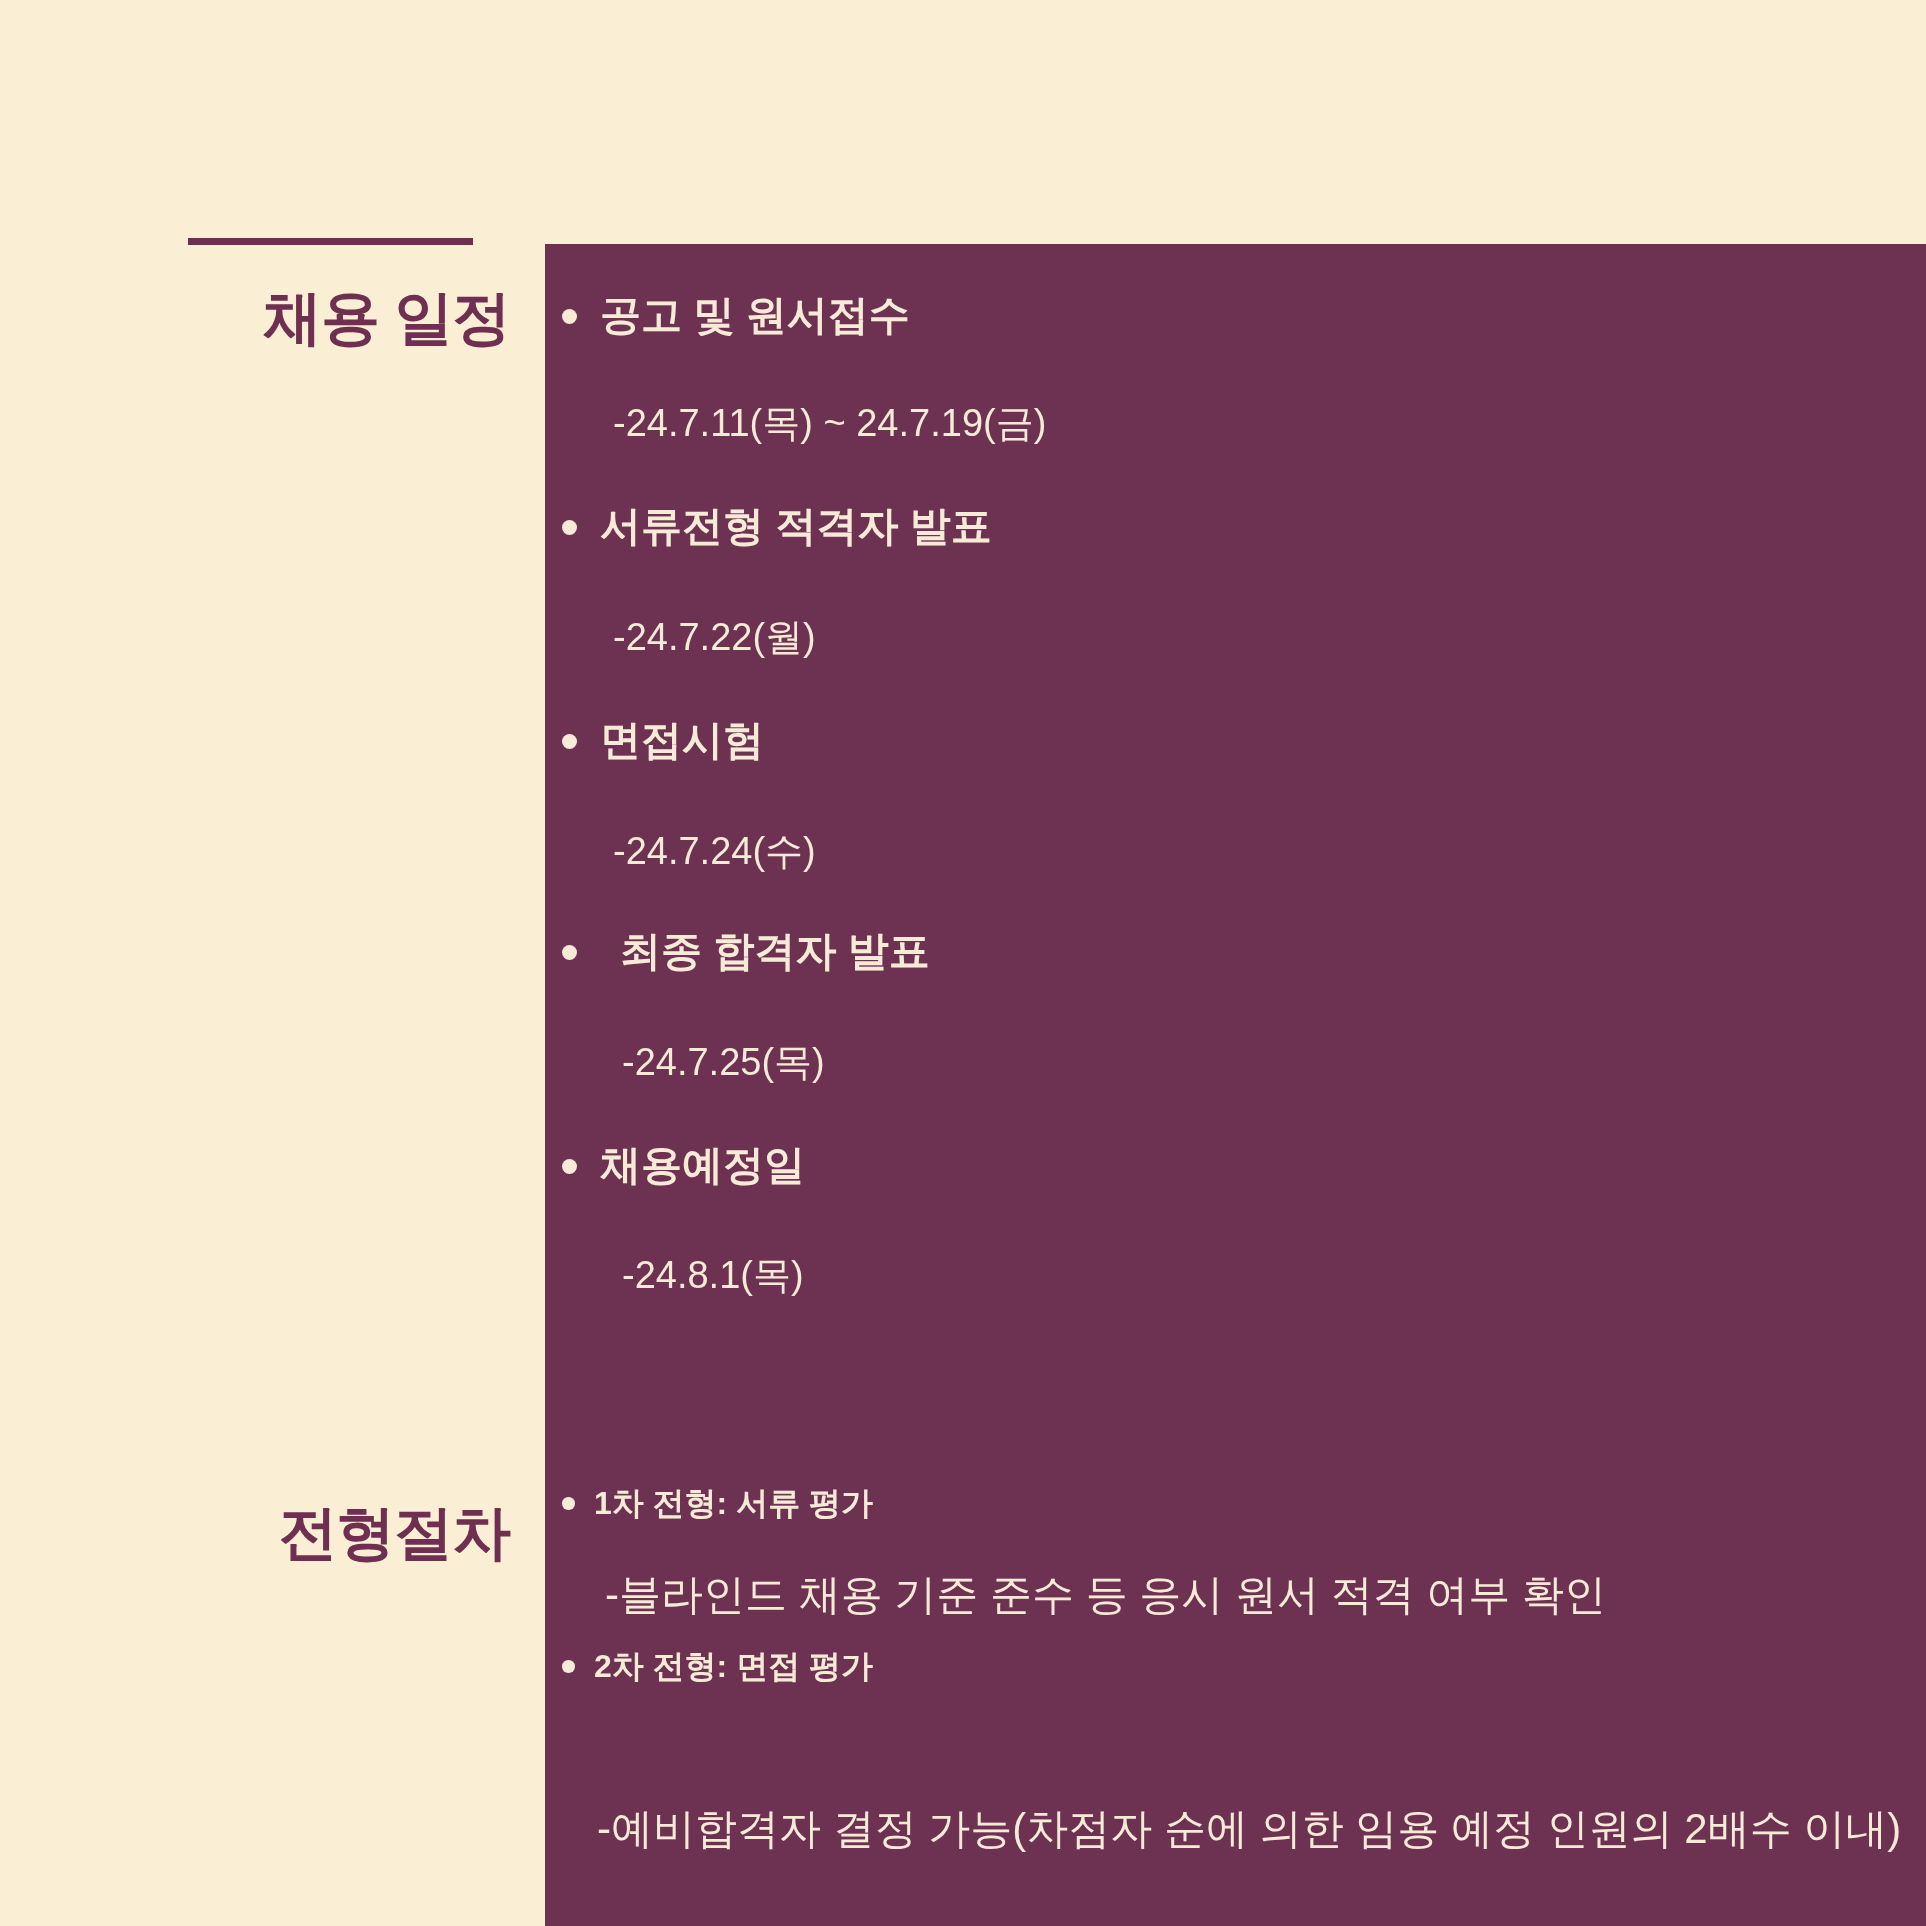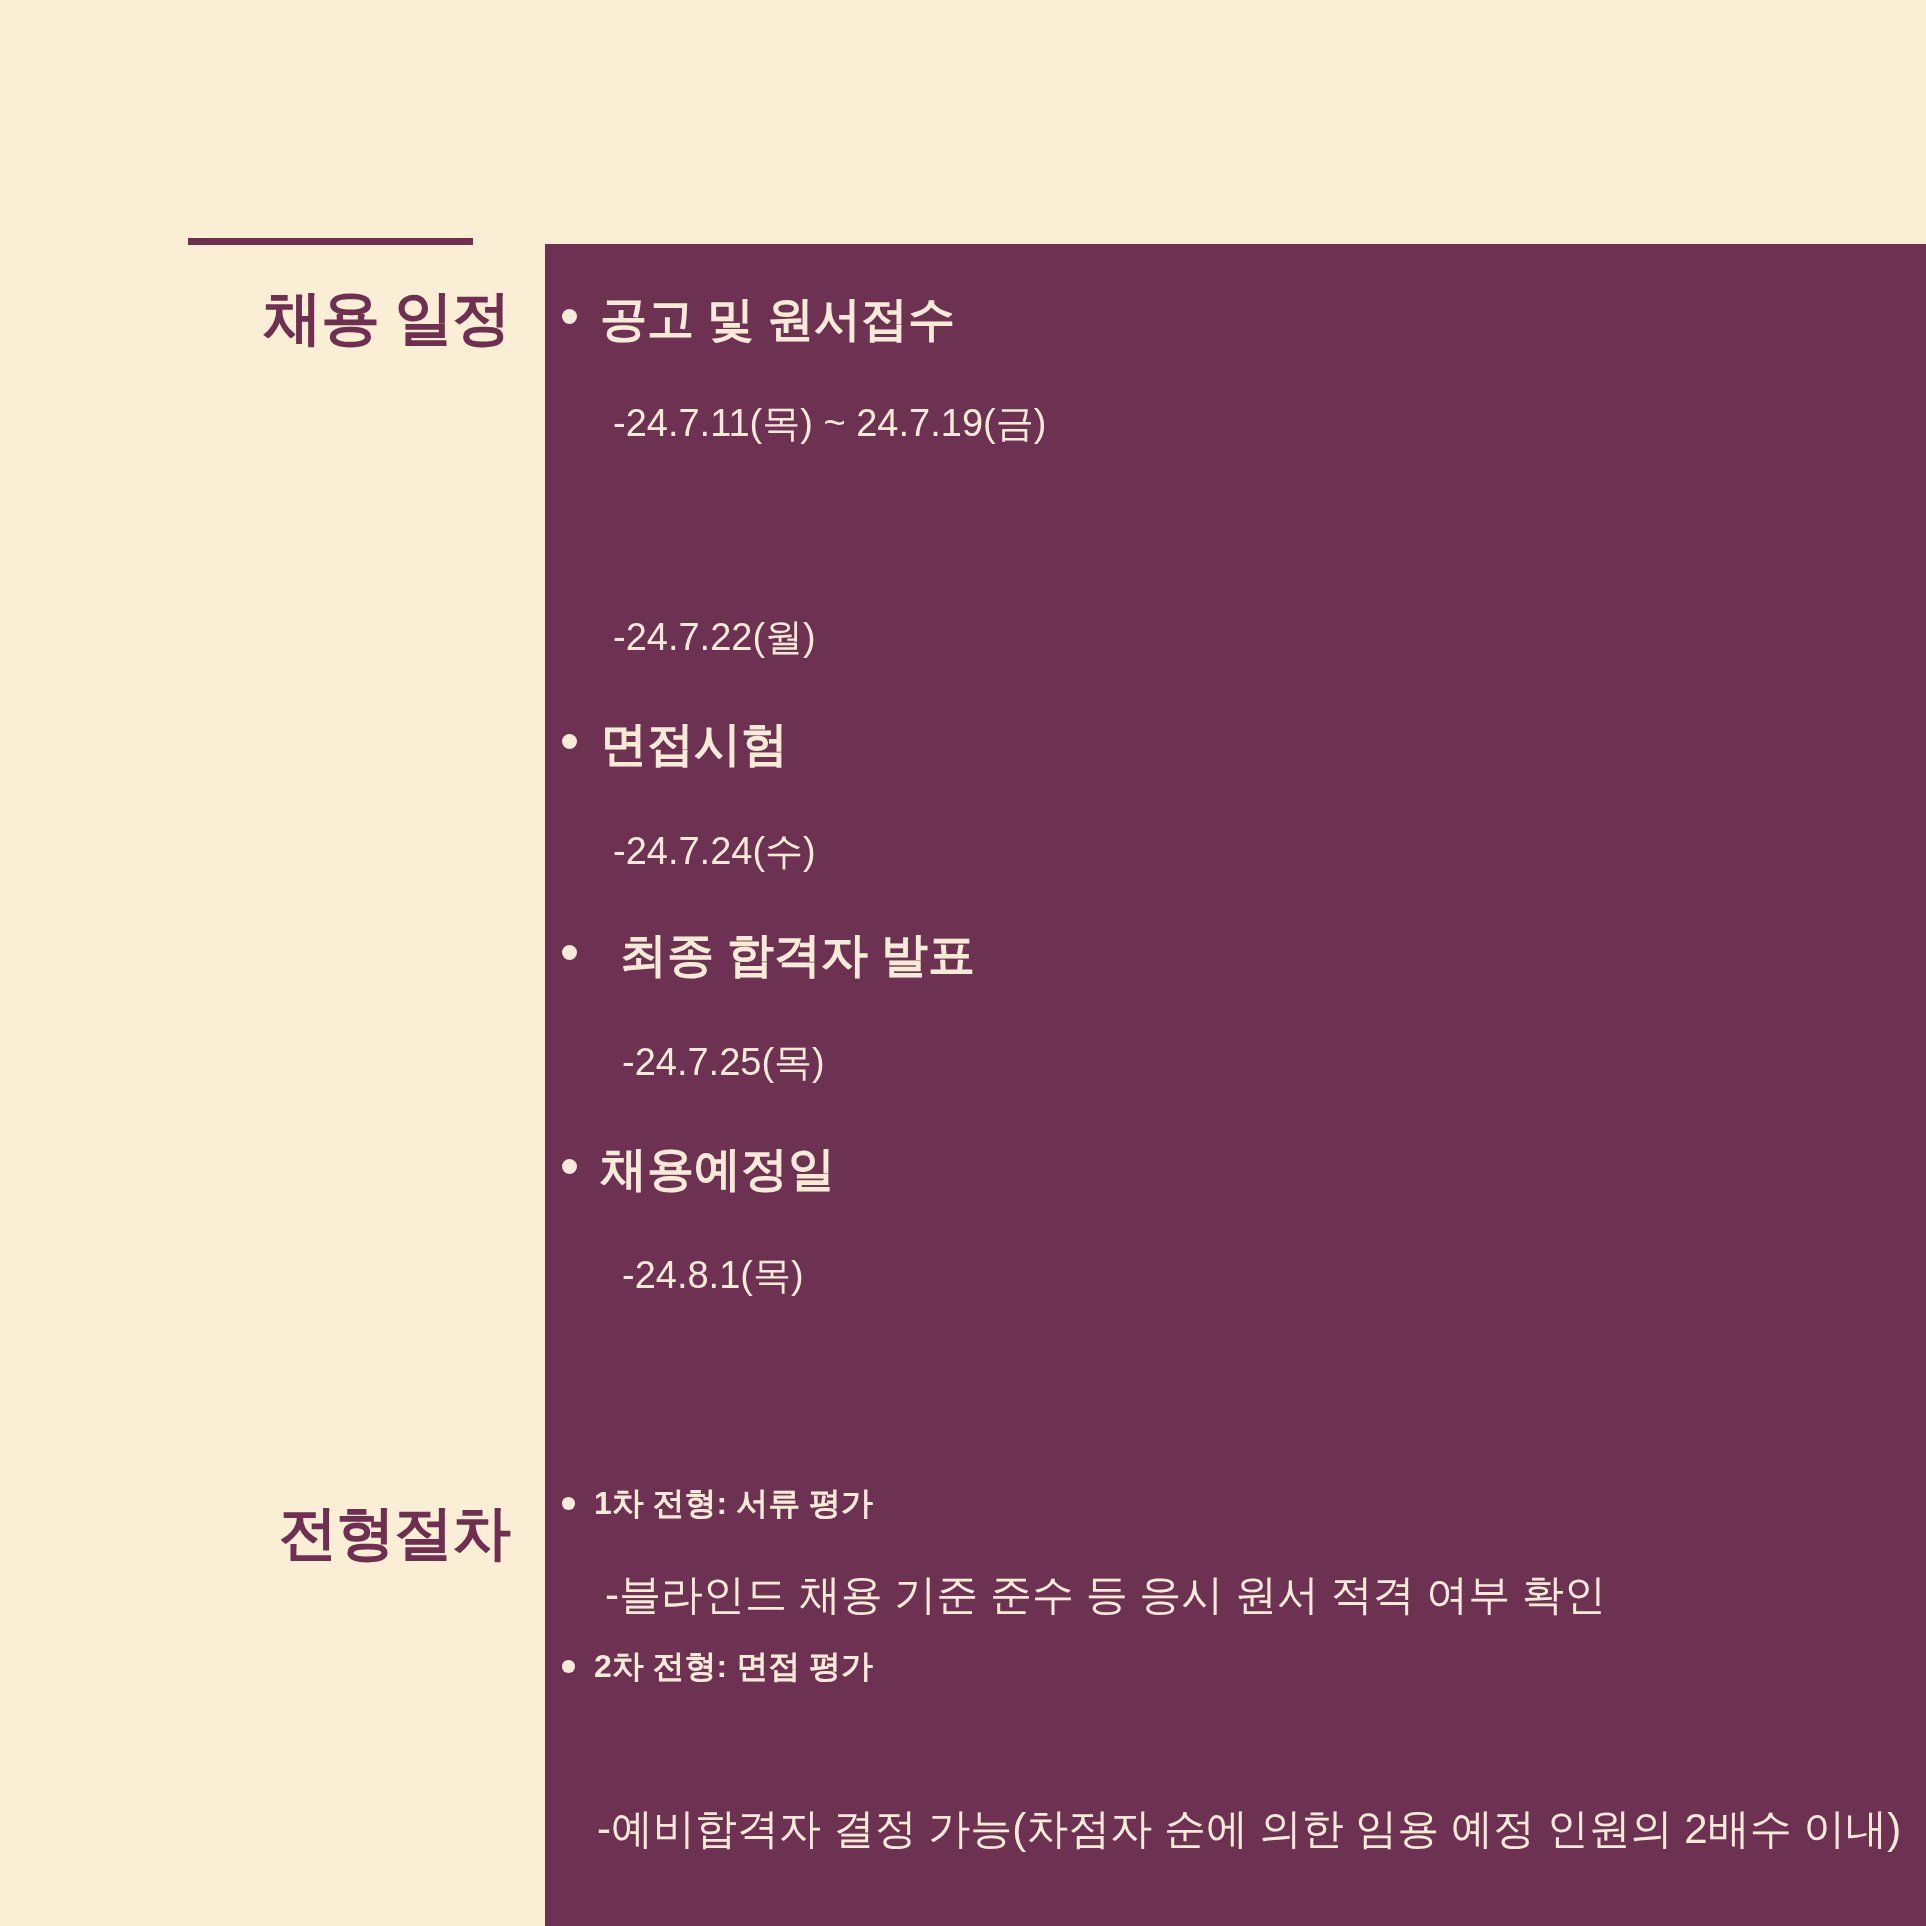--- a/index.html
+++ b/index.html
@@ -96,21 +96,21 @@
   }
 
   .sub-line {
     position: absolute;
     color: #f7ead7;
     font-weight: 400;
     white-space: nowrap;
   }
 
   
-  .sched .bullet-text { font-size: 47px; line-height: 1; text-align: right; }
+  .sched .bullet-text { font-size: 41px; line-height: 1; text-align: right; }
   .sched .bullet-dot { margin-top: 13.7px; }
   .sched-sub { font-size: 38px; }
 
   
   .proc .bullet-text { font-size: 32px; line-height: 1; }
   .proc .bullet-dot { width: 12.5px; height: 12.5px; margin-top: 10.3px; margin-right: 19.4px; }
   .proc-sub { font-size: 42px; }
 </style>
 </head>
 <body>
@@ -125,20 +125,24 @@
 
   <div class="panel">
     <div class="panel-inner">
 
       <div class="bullet-row sched" style="left:17px; top:51px;">
         <span class="bullet-dot"></span>
         <span class="bullet-text">공고 및 원서접수</span>
       </div>
       <div class="sub-line sched-sub" style="left:68px; top:154px;">-24.7.11(목) ~ 24.7.19(금)</div>
 
+      <div class="bullet-row sched" style="left:17px; top:262px;">
+        <span class="bullet-dot"></span>
+        <span class="bullet-text">서류전형 적격자 발표</span>
+      </div>
       <div class="sub-line sched-sub" style="left:68px; top:368px;">-24.7.22(월)</div>
 
       <div class="bullet-row sched" style="left:17px; top:476px;">
         <span class="bullet-dot"></span>
         <span class="bullet-text">면접시험</span>
       </div>
       <div class="sub-line sched-sub" style="left:68px; top:582px;">-24.7.24(수)</div>
 
       <div class="bullet-row sched" style="left:17px; top:687px;gap:20px;">
         <span class="bullet-dot"></span>

